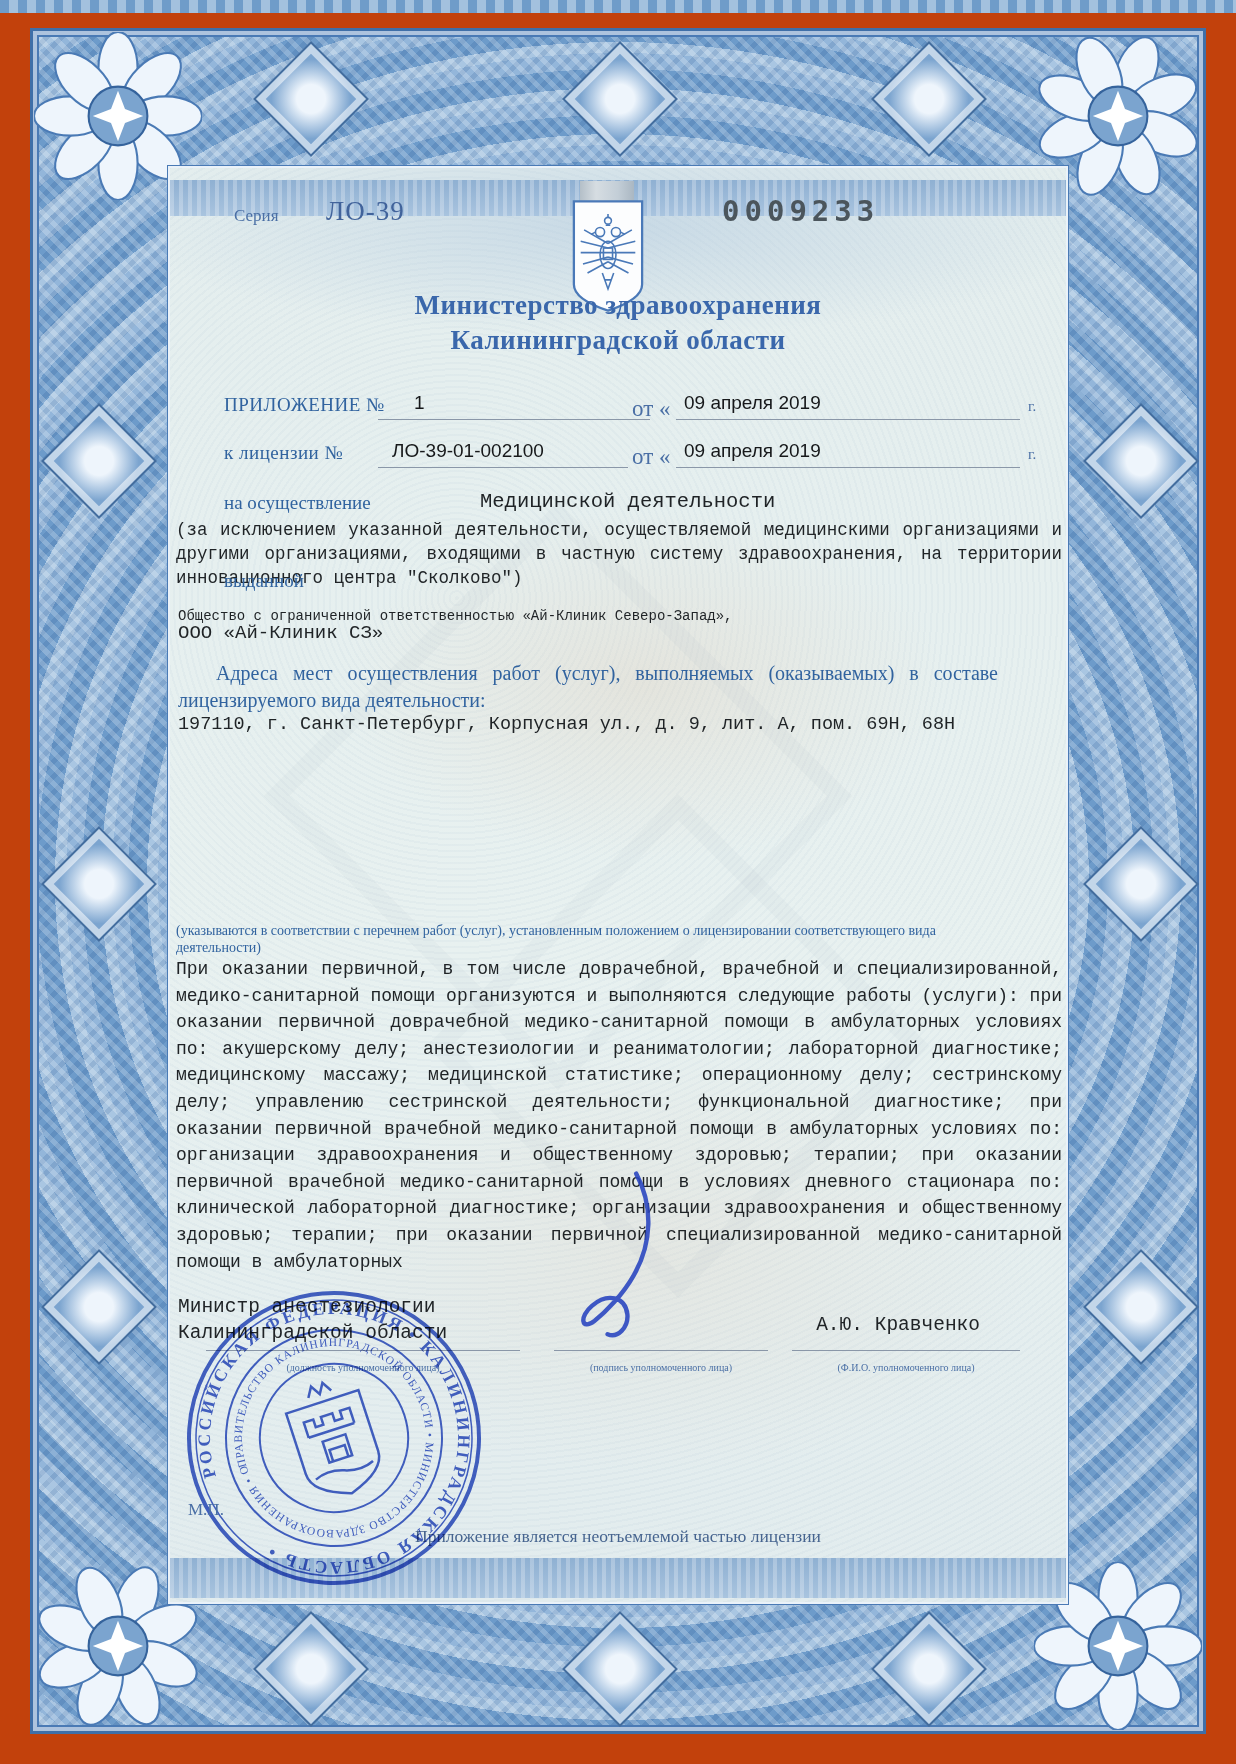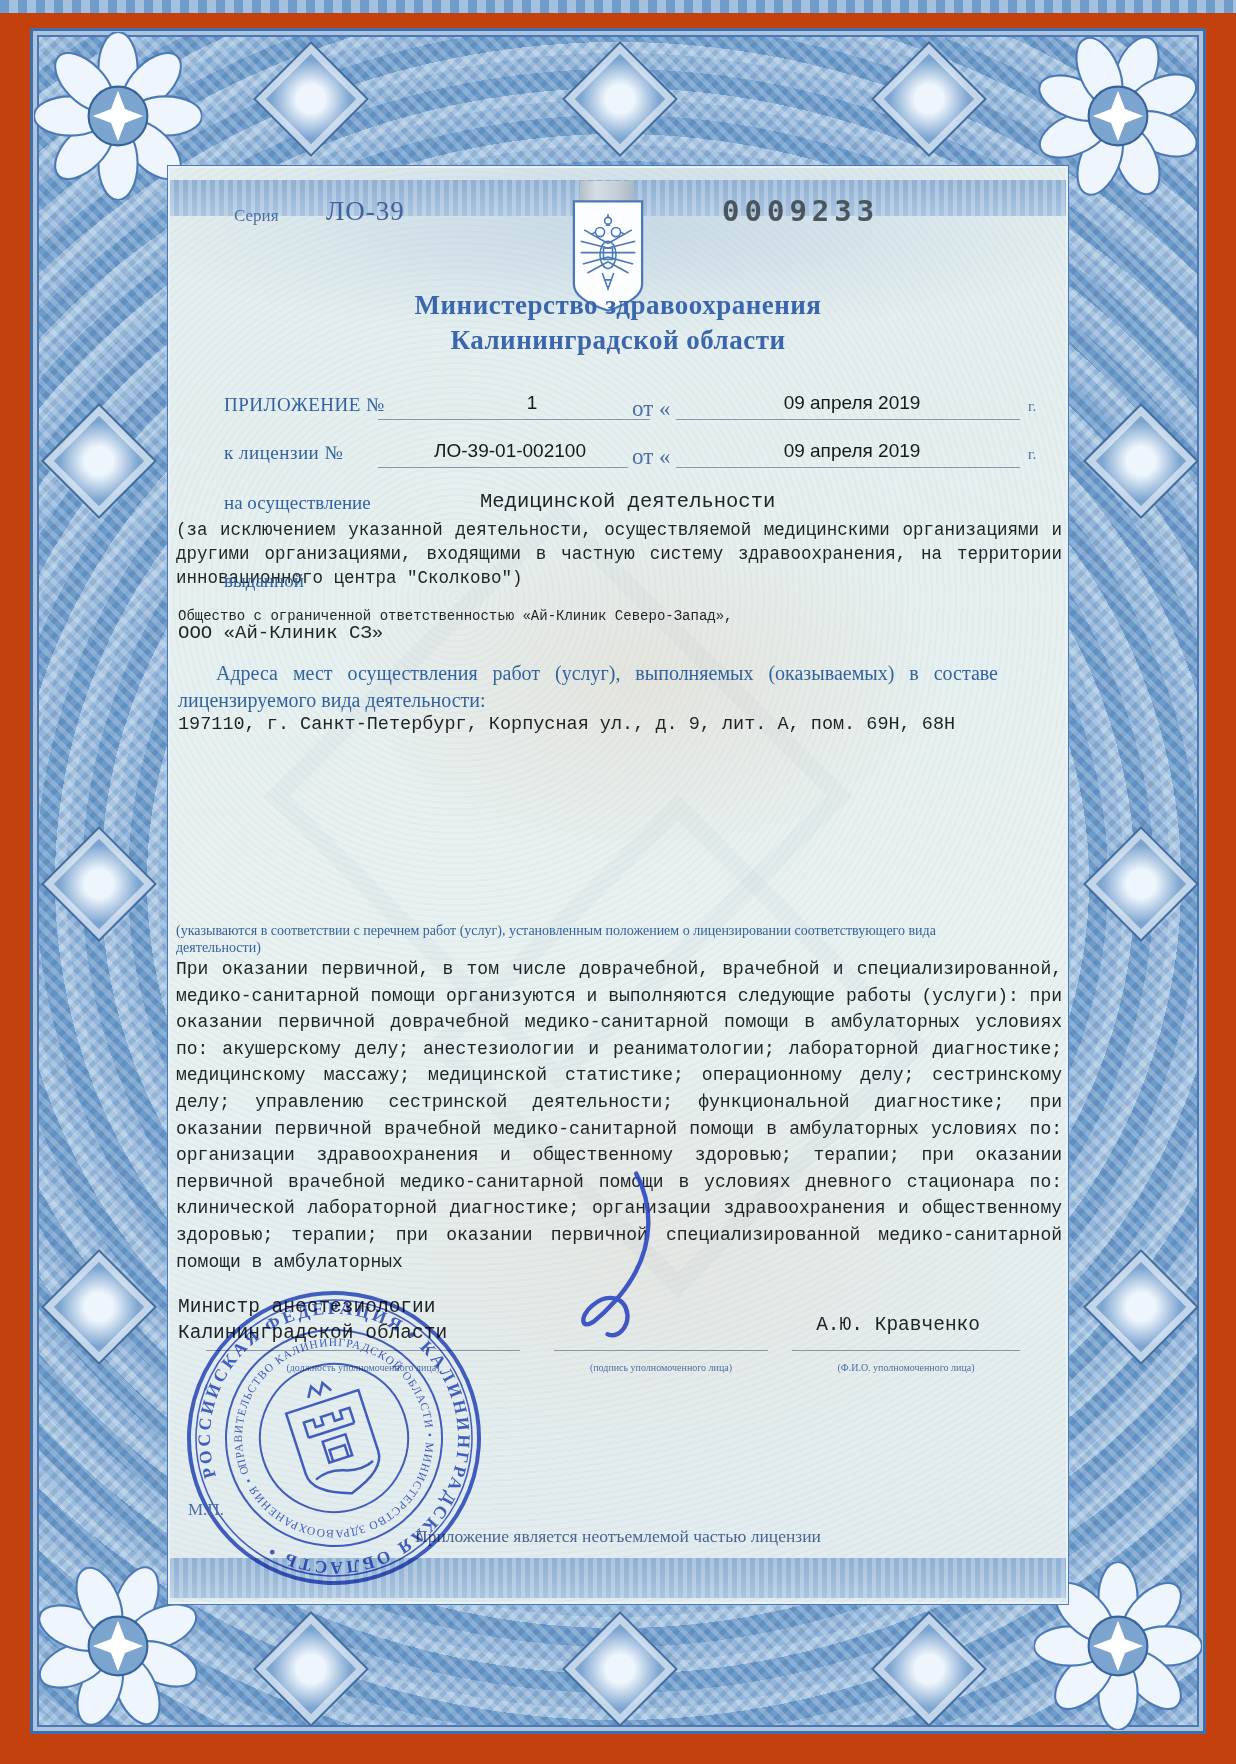--- a/index.html
+++ b/index.html
@@ -42,21 +42,21 @@
   .blue{color:#31639f;}
   .serif{font-family:"Liberation Serif",serif;}
   .sans{font-family:Liberation Mono, monospace;color:#1f2326;}
   .abs{position:absolute;}
   .title{left:0;width:100%;text-align:center;font-weight:bold;font-size:27px;
          color:#3a67ab;letter-spacing:.5px;}
   .serial-label{left:64px;top:38px;font-size:17px;color:#4a6fa5;}
   .serial-value{left:156px;top:28px;font-size:27px;color:#41639b;letter-spacing:1px;}
   .doc-number{left:552px;top:26px;font-family:"DejaVu Sans Mono",monospace;
       font-size:29px;font-weight:bold;color:#4b555c;letter-spacing:5px;}
-  .field-row{position:absolute;left:0;width:896px;height:30px;text-align:center;}
+  .field-row{position:absolute;left:0;width:896px;height:30px;}
   .field-row .lbl{position:absolute;left:54px;top:4px;font-size:19px;color:#31639f;letter-spacing:.5px;}
   .fill{position:absolute;border-bottom:1px solid #8a97a8;font-family:"Liberation Sans",sans-serif;
         font-size:19px;color:#16181a;height:27px;}
   .from{position:absolute;left:462px;top:6px;font-size:23px;color:#4a6fa5;}
   .gsuf{position:absolute;left:858px;top:8px;font-size:15px;color:#4a6fa5;}
   .par{position:absolute;text-align:justify;}
   .cap{position:absolute;border-top:1px solid #8a97a8;text-align:center;
        font-size:10px;color:#4a6fa5;padding-top:11px;font-family:"Liberation Serif",serif;}
   .stamp-wrap{position:absolute;left:6px;top:1112px;width:316px;height:316px;
       transform:rotate(-18deg);opacity:.88;mix-blend-mode:multiply;z-index:5;}

